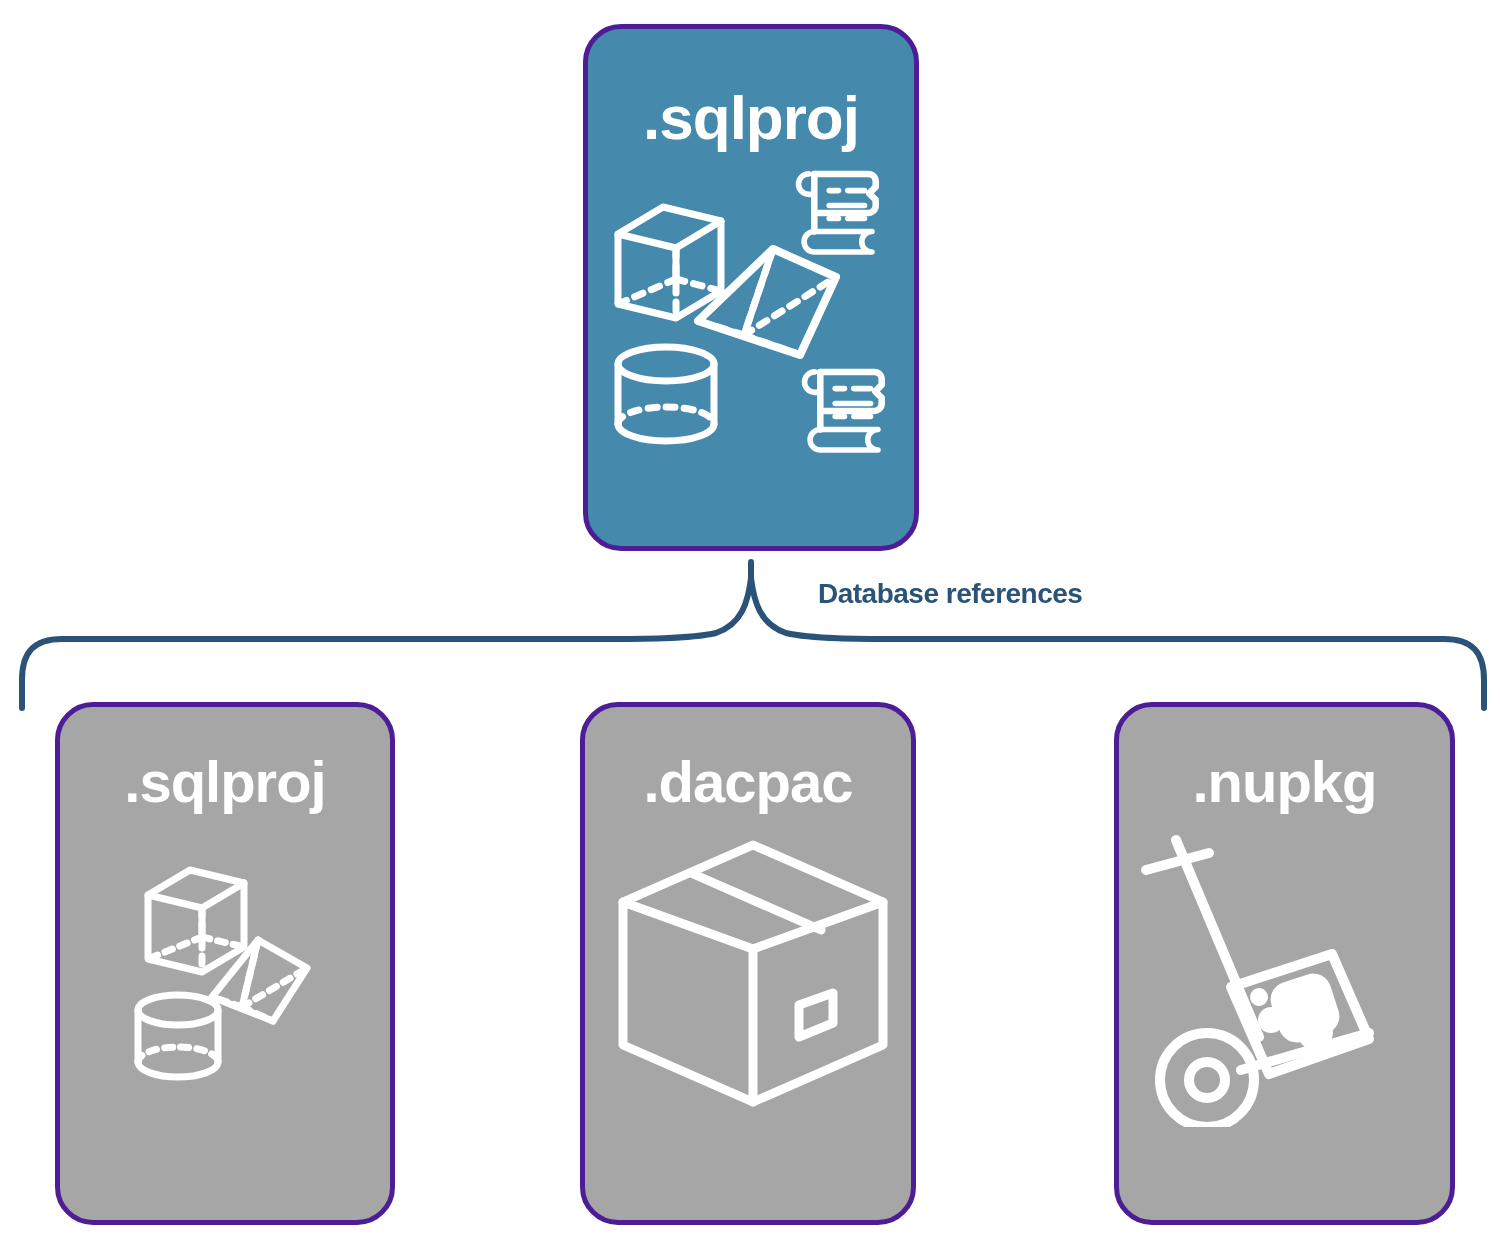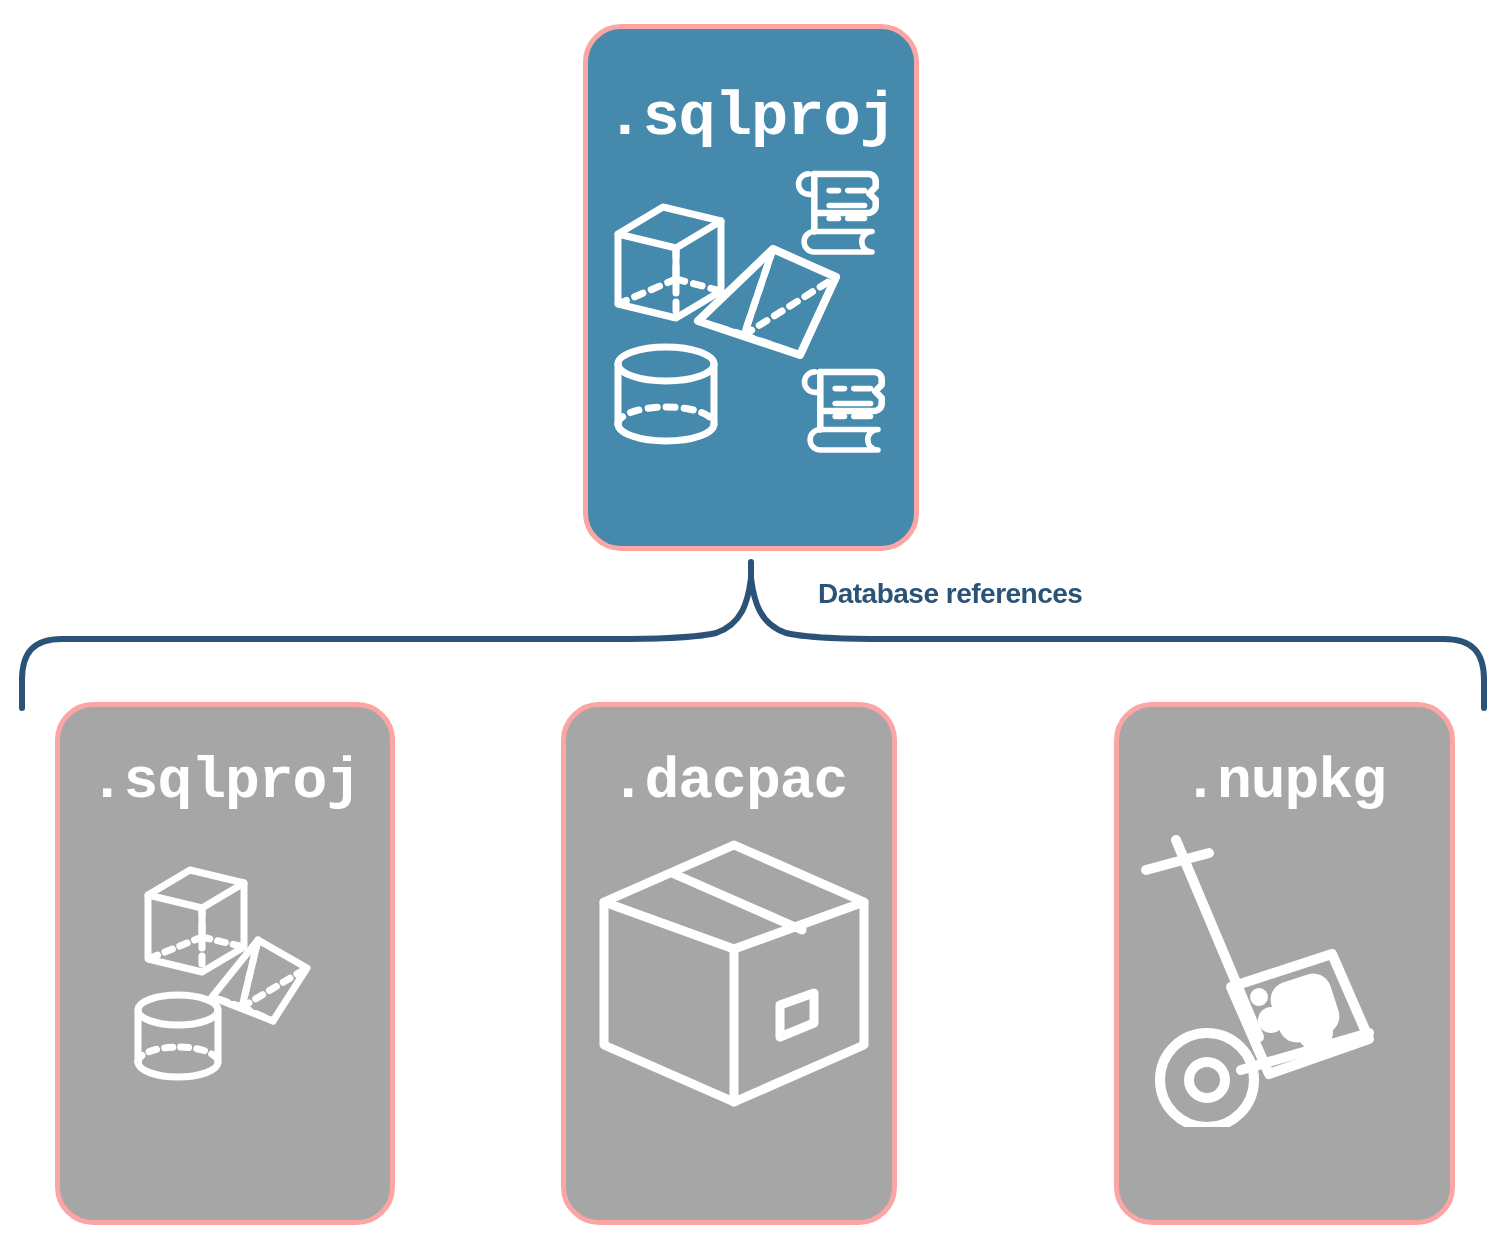--- a/index.html
+++ b/index.html
@@ -5,44 +5,43 @@
   html,body{margin:0;padding:0;background:#ffffff;}
   body{
     width:1500px;height:1250px;position:relative;overflow:hidden;
     font-family:"Liberation Sans","DejaVu Sans",sans-serif;
   }
   .stage{position:absolute;inset:0;}
 
   
   .card{
     position:absolute;
-    border:5px solid #fca5a5;
+    border:5px solid #4c1d95;
     border-radius:38px;
     box-sizing:border-box;
-    font-family:Liberation Mono, monospace;
   }
   .card.blue{background:#4589ac;}
   .card.gray{background:#a6a6a6;}
 
   .card-title{
     position:absolute;left:0;right:0;
     text-align:center;
     color:#ffffff;
     font-weight:bold;
     letter-spacing:-1px;
     line-height:1;
     white-space:nowrap;
     user-select:none;
   }
 
   #card-top{left:583px;top:24px;width:336px;height:527px;}
   #card-top .card-title{top:58px;font-size:62px;}
 
   #card-sqlproj{left:55px;top:702px;width:340px;height:523px;}
-  #card-dacpac{left:561px;top:702px;width:336px;height:523px;}
+  #card-dacpac{left:580px;top:702px;width:336px;height:523px;}
   #card-nupkg{left:1114px;top:702px;width:341px;height:523px;}
   .card.gray .card-title{top:46px;font-size:58px;}
 
   .icon-area{position:absolute;left:0;right:0;}
 
   
   #connector{position:absolute;left:0;top:540px;width:1500px;height:180px;}
 
   
   #ref-label{

